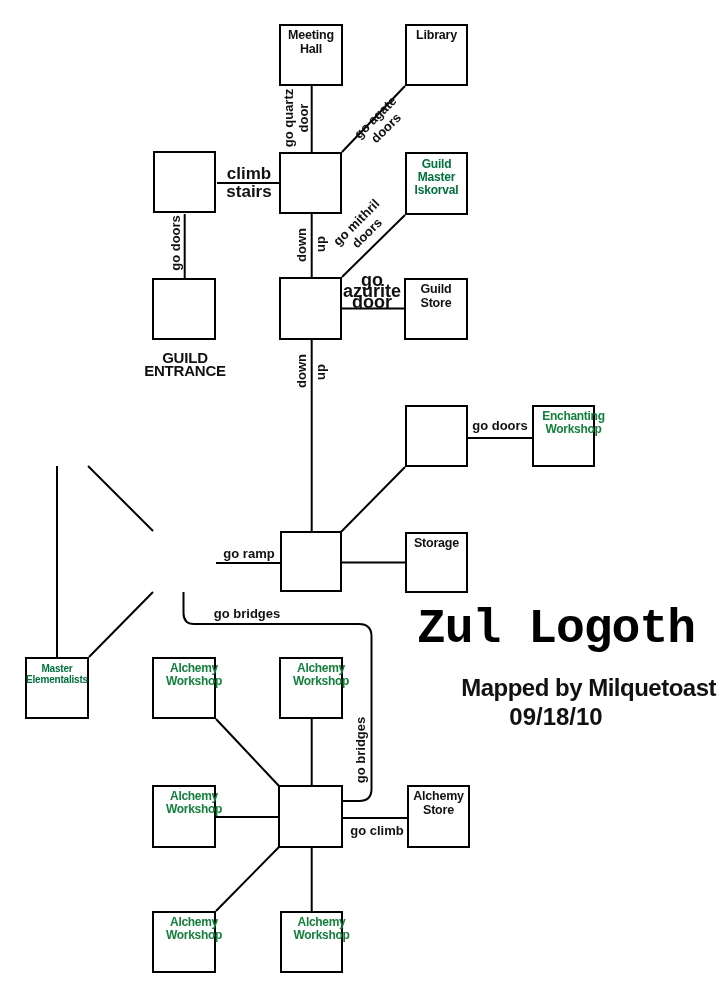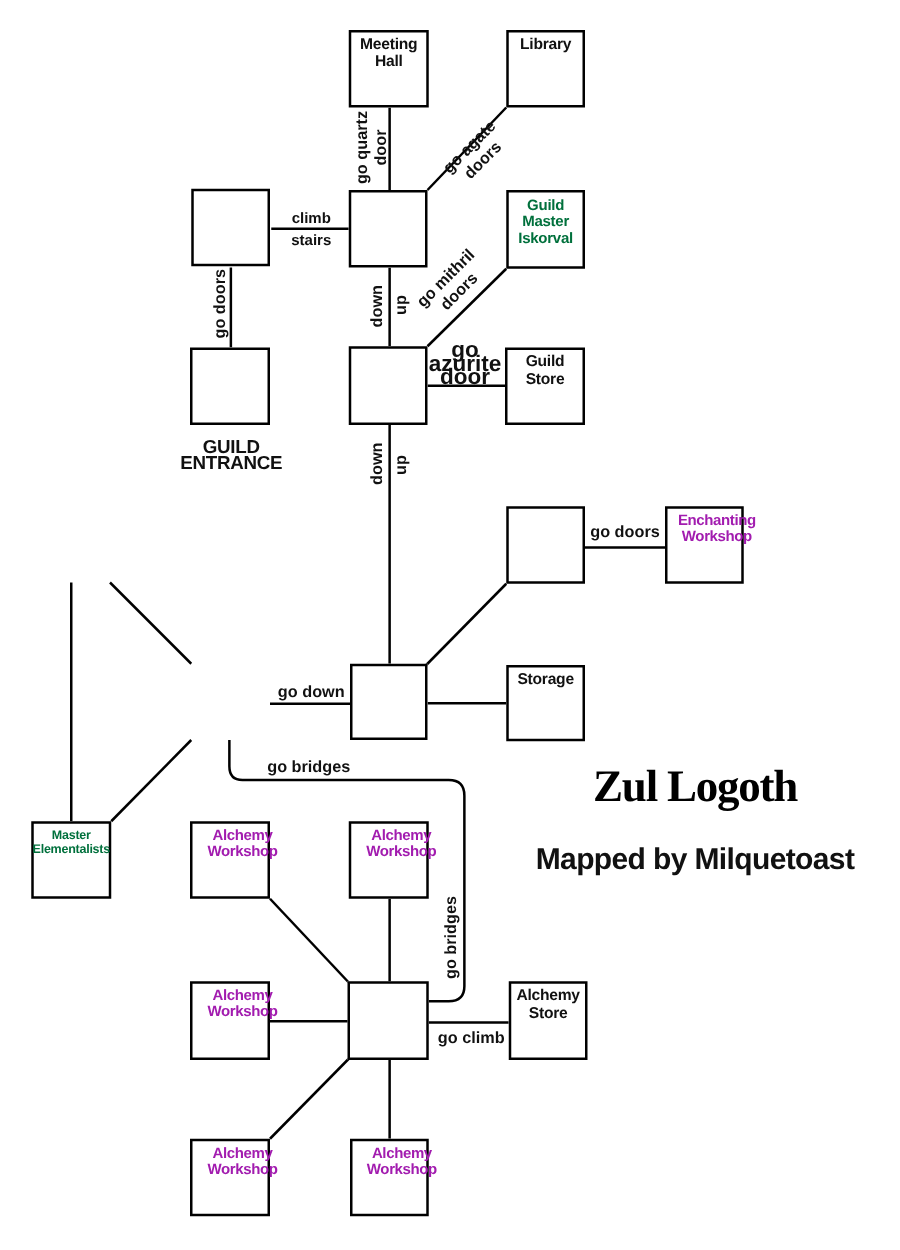--- a/index.html
+++ b/index.html
@@ -13,37 +13,37 @@
     position:absolute;background:#fff;border:2px solid #000;box-sizing:border-box;
     display:flex;justify-content:center;
   }
   .rl{
     white-space:pre-line;text-align:center;font-weight:bold;
     font-size:12.5px;line-height:1.1;padding-top:3px;letter-spacing:-0.2px;
   }
   .t-npc .rl{color:#00703c;font-size:12px;padding-top:4px;}
   .rl-sm{font-size:9.5px !important;padding-top:7px !important;}
   .rl-md{font-size:10px !important;padding-top:4px !important;}
-  .t-workshop .rl{color:#a21caf;font-size:12px;letter-spacing:-0.3px;padding-left:20px;}
+  .t-workshop .rl{color:#15803d;font-size:12px;letter-spacing:-0.3px;padding-left:20px;}
   .elabel{
     position:absolute;font-weight:bold;font-size:13px;line-height:1.12;
     white-space:pre-line;text-align:center;transform:translate(-50%,-50%);
   }
   .rot90{transform:translate(-50%,-50%) rotate(-90deg);}
   .rot45{transform:translate(-50%,-50%) rotate(-45deg);}
   .caption{
     position:absolute;left:115px;top:351px;width:140px;text-align:center;
     font-weight:bold;font-size:15px;line-height:13px;white-space:pre-line;letter-spacing:-0.2px;
   }
   .titleblock{position:absolute;left:396px;top:606px;width:320px;text-align:center;}
   .title-line{
-    font-family:Liberation Serif, serif;font-weight:bold;
-    font-size:36px;line-height:46px;color:#000;letter-spacing:-1px;white-space:nowrap;
+    font-family:Liberation Mono, monospace;font-weight:bold;
+    font-size:48px;line-height:46px;color:#000;letter-spacing:-1px;white-space:nowrap;
   }
-  .credit{font-weight:bold;font-size:24px;line-height:27px;margin-top:22px;letter-spacing:-0.5px;}
+  .credit{font-weight:bold;font-size:24px;line-height:27px;margin-top:22px;letter-spacing:-0.5px;text-align:right;}
   .mapdate{font-weight:bold;font-size:24px;line-height:27px;margin-top:2px;}
 </style>
 </head>
 <body>
 
 <div class="stage">
 
   <svg class="lines" viewBox="0 0 720 1000">
     <path d="M311.7 86 V152"></path>
     <path d="M405 86 L342 152"></path>
@@ -135,43 +135,44 @@
     </div>
   <div class="room t-workshop" style="left:152px;top:911px;width:64px;height:62px">
       <div class="rl">Alchemy
 Workshop</div>
     </div>
   <div class="room t-workshop" style="left:280px;top:911px;width:63px;height:62px">
       <div class="rl">Alchemy
 Workshop</div>
     </div>
 
-  <div class="elabel" style="left:249px;top:183px;font-size:12px;line-height:18px">climb
+  <div class="elabel" style="left:249px;top:183px;font-size:17px;line-height:18px">climb
 stairs</div>
   <div class="elabel rot90" style="left:297px;top:118px">go quartz
 door</div>
   <div class="elabel rot45" style="left:381px;top:123px">go agate
 doors</div>
   <div class="elabel rot90" style="left:176px;top:243px">go doors</div>
   <div class="elabel rot90" style="left:302px;top:245px">down</div>
   <div class="elabel rot90" style="left:321px;top:244px">up</div>
   <div class="elabel rot45" style="left:362px;top:228px">go mithril
 doors</div>
   <div class="elabel" style="left:372px;top:291px;font-size:18px;line-height:11px">go
 azurite
 door</div>
   <div class="elabel rot90" style="left:302px;top:371px">down</div>
   <div class="elabel rot90" style="left:321px;top:372px">up</div>
   <div class="elabel" style="left:500px;top:426px">go doors</div>
-  <div class="elabel" style="left:249px;top:554px">go down</div>
+  <div class="elabel" style="left:249px;top:554px">go ramp</div>
   <div class="elabel" style="left:247px;top:614px">go bridges</div>
   <div class="elabel rot90" style="left:361px;top:750px">go bridges</div>
   <div class="elabel" style="left:377px;top:831px">go climb</div>
 
   <div class="caption">GUILD
 ENTRANCE</div>
 
   <div class="titleblock">
     <div class="title-line">Zul Logoth</div>
     <div class="credit">Mapped by Milquetoast</div>
+    <div class="mapdate">09/18/10</div>
   </div>
 
 </div>
 
 </body></html>

